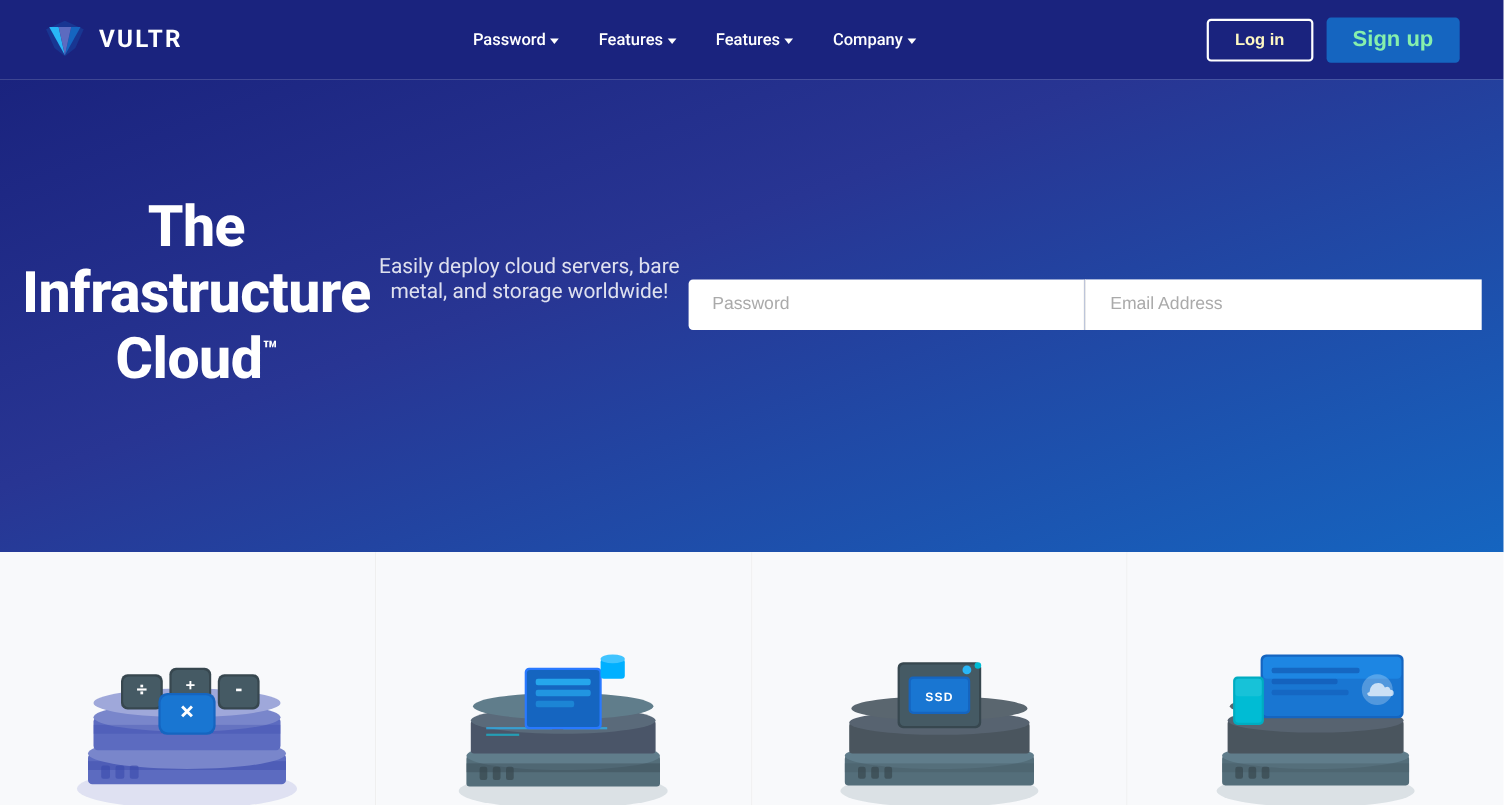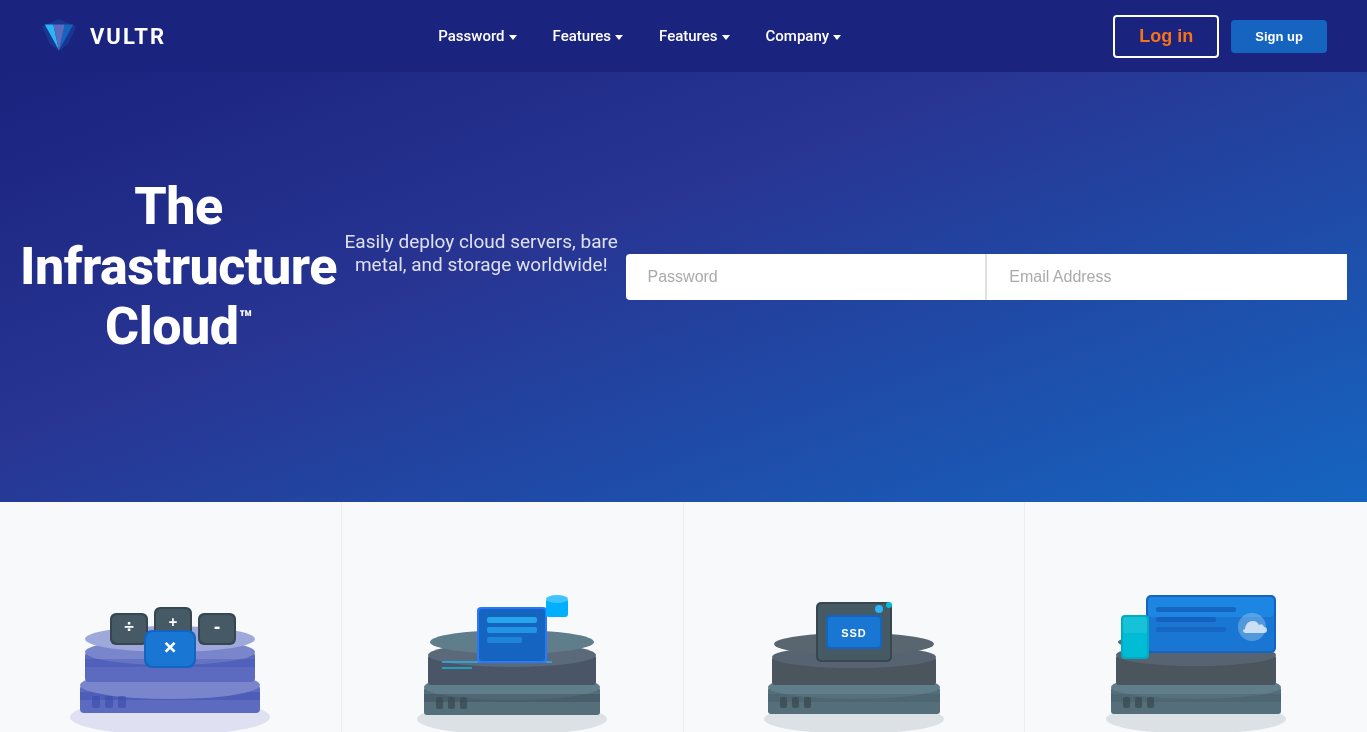--- a/index.html
+++ b/index.html
@@ -56,33 +56,33 @@
     }
     .nav-actions {
       display: flex;
       align-items: center;
       gap: 12px;
     }
     .btn-login {
       padding: 9px 24px;
       border: 2px solid #fff;
       background: transparent;
-      color: #f97316;
-      font-size: 18px;
+      color: #fef9c3;
+      font-size: 15px;
       font-weight: 600;
       border-radius: 4px;
       cursor: pointer;
       transition: background 0.2s;
     }
     .btn-signup {
       padding: 9px 24px;
       border: none;
       background: #1565c0;
-      color: #ffffff;
-      font-size: 13px;
+      color: #86efac;
+      font-size: 20px;
       font-weight: 600;
       border-radius: 4px;
       cursor: pointer;
       transition: background 0.2s;
     }
 
     
     .hero {
       background: linear-gradient(160deg, #1a237e 0%, #283593 40%, #1565c0 100%);
       display: flex;

